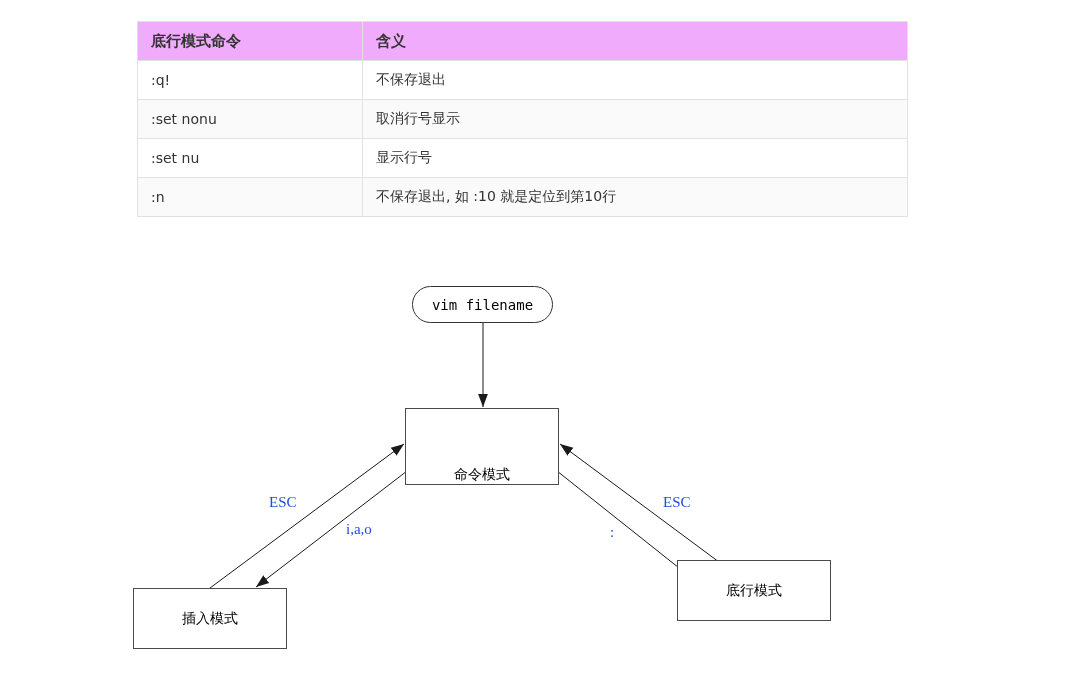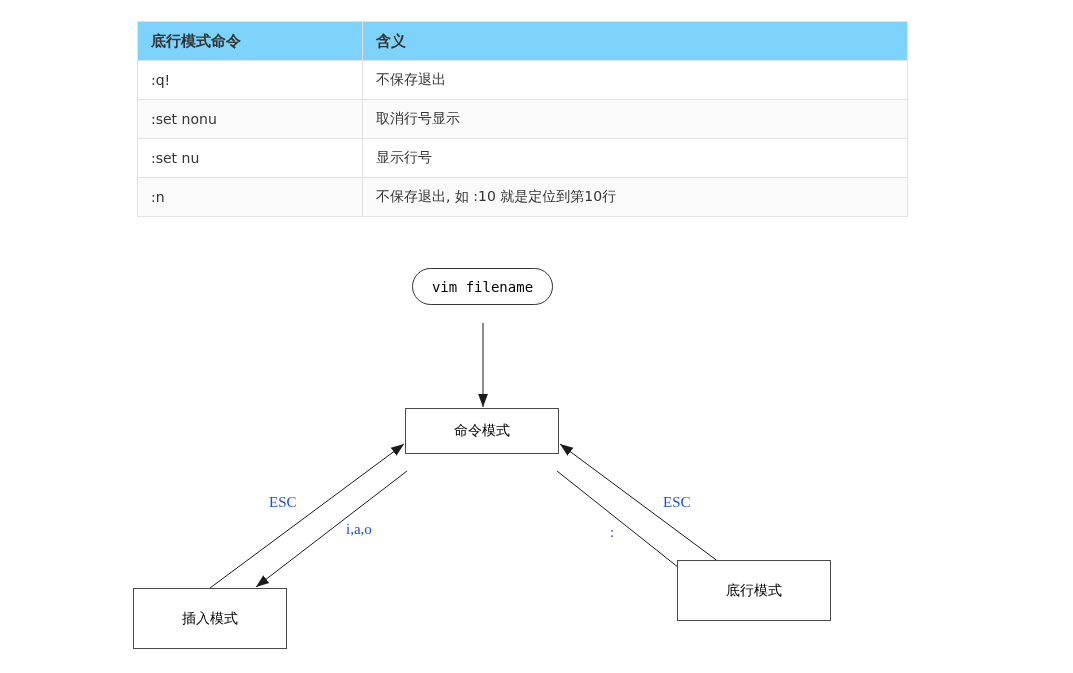--- a/index.html
+++ b/index.html
@@ -30,21 +30,21 @@
     border: 1px solid #e2e2e2;
     height: 38px;
     padding: 0 10px 0 13px;
     text-align: left;
     vertical-align: middle;
     font-weight: normal;
     white-space: nowrap;
     overflow: hidden;
   }
   table.cmd-table thead th {
-    background: #7dd3fc;
+    background: #f0abfc;
     font-weight: bold;
     font-size: 15px;
     color: #333333;
   }
   table.cmd-table tbody tr:nth-child(even) td { background: #fafafa; }
   table.cmd-table tbody tr:nth-child(odd) td { background: #ffffff; }
 
   
   .diagram-svg {
     position: absolute;
@@ -60,26 +60,26 @@
     box-sizing: border-box;
     border: 1px solid #4a4a4a;
     background: #ffffff;
     display: flex;
     align-items: center;
     justify-content: center;
     color: #000000;
     font-size: 14px;
   }
   .node.start {
-    left: 412px; top: 268px; width: 141px; height: 37px;
+    left: 412px; top: 286px; width: 141px; height: 37px;
     border-radius: 19px;
     border-color: #333333;
     font-family: "DejaVu Sans Mono", "Liberation Mono", monospace;
   }
-  .node.cmd      { left: 405px; top: 408px; width: 154px; height: 46px; }
+  .node.cmd      { left: 405px; top: 408px; width: 154px; height: 77px; align-items: flex-end; }
   .node.insert   { left: 133px; top: 588px; width: 154px; height: 61px; }
   .node.lastline { left: 677px; top: 560px; width: 154px; height: 61px; }
 
   .edge-label {
     position: absolute;
     color: #1d4ed8;
     font-size: 15px;
     font-family: Liberation Serif, serif;
     white-space: nowrap;
   }

